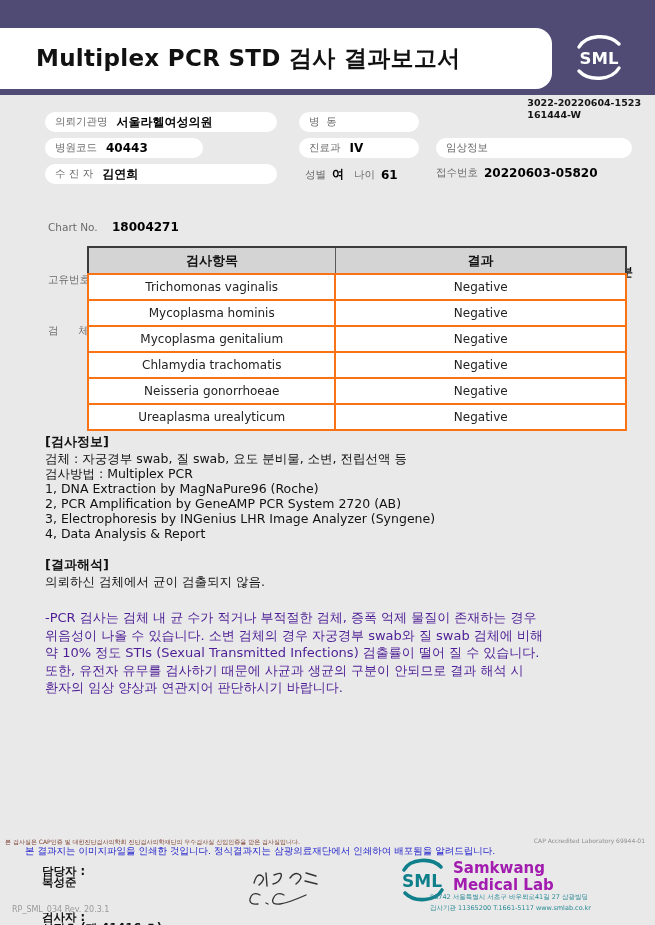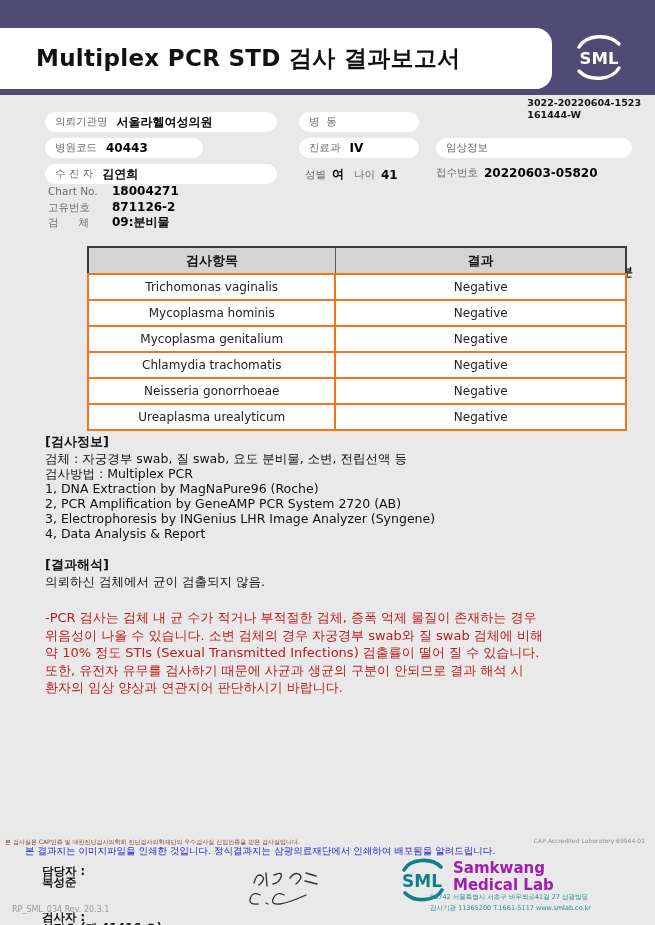--- a/index.html
+++ b/index.html
@@ -34,21 +34,21 @@
   #box-ward    { left:299px; top:112px; width:120px;text-align:right; }
   #box-doctor  { left:436px; top:112px; width:196px; }
   #box-code    { left:45px;  top:138px; width:158px; }
   #box-dept    { left:299px; top:138px; width:120px; }
   #box-clinical{ left:436px; top:138px; width:196px; }
   #box-patient { left:45px;  top:164px; width:232px; }
   #free-sex    { left:305px; top:166px; }
   #free-receipt{ left:436px; top:166px; }
 
   .chartblock { position:absolute; left:48px; top:184px; }
-  .chartblock .row { display:flex; align-items:baseline; line-height:15.5px; }
+  .chartblock .row { display:flex; align-items:baseline; line-height:15.5px;margin-top:36px; }
   .chartblock .lbl { display:inline-block; width:64px; font-size:10.5px; }
   .chartblock .val { margin-left:0; }
 
   .datebox {
     position:absolute; left:433px; top:181px; width:207px; background:#fff;
     border-radius:9px; padding:2px 8px 3px 8px; box-sizing:border-box;
   }
   .datebox .row { display:flex; align-items:baseline; line-height:15.5px; white-space:nowrap; }
   .datebox .lbl { display:inline-block; width:52px; font-size:10.5px; }
   .datebox .val { margin-left:0; }
@@ -66,21 +66,21 @@
   .rtable td {
     border:2px solid #f97316; height:22px; font-size:12px; color:#222; text-align:center;
   }
   .rtable .c1 { width:46%; }
 
   
   .testinfo { position:absolute; left:45px; top:434px; font-size:12.5px; line-height:15px; color:#111; }
   .section-heading { font-weight:bold; font-size:13px; margin-bottom:2px; }
   .interp-head { position:absolute; left:45px; top:556px; font-weight:bold; font-size:13px; }
   .interp-summary { position:absolute; left:45px; top:574px; font-size:12.5px; }
-  .interp-notes { position:absolute; left:45px; top:609px; font-size:13px; line-height:17.5px; color:#b91c1c; }
+  .interp-notes { position:absolute; left:45px; top:609px; font-size:13px; line-height:17.5px; color:#4c1d95; }
 
   
   .f-red { position:absolute; left:5px; top:838px; font-size:6px; color:#7c4032; white-space:nowrap; }
   .f-cap { position:absolute; right:10px; top:837px; font-size:6px; color:#8e8e8e; }
   .f-blue { position:absolute; left:25px; top:845px; font-size:9.5px; color:#2424cc; white-space:nowrap; }
   .staff { position:absolute; left:18px; top:854px; font-size:11.5px; font-weight:bold; line-height:11.5px; color:#111; }
   .staff .row { white-space:pre; }
   .staff .slbl { display:inline-block; width:58px; }
   .formno { position:absolute; left:12px; top:905px; font-size:8px; color:#9a9a9a; }
   .sig1 { position:absolute; left:250px; top:869px; }
@@ -132,21 +132,21 @@
     <span class="val"></span>
   </div>
   <div class="ibox" id="box-patient">
     <span class="lbl">수 진 자</span>
     <span class="val">김연희</span>
   </div>
   <div class="freerow" id="free-sex">
     <span class="lbl">성별</span>
     <span class="val">여</span>
     <span class="lbl">나이</span>
-    <span class="val">41</span>
+    <span class="val">61</span>
   </div>
   <div class="freerow" id="free-receipt">
     <span class="lbl">접수번호</span>
     <span class="val">20220603-05820</span>
   </div>
 
   <div class="chartblock">
     <div class="row">
       <span class="lbl">Chart No.</span>
       <span class="val">18004271</span>

